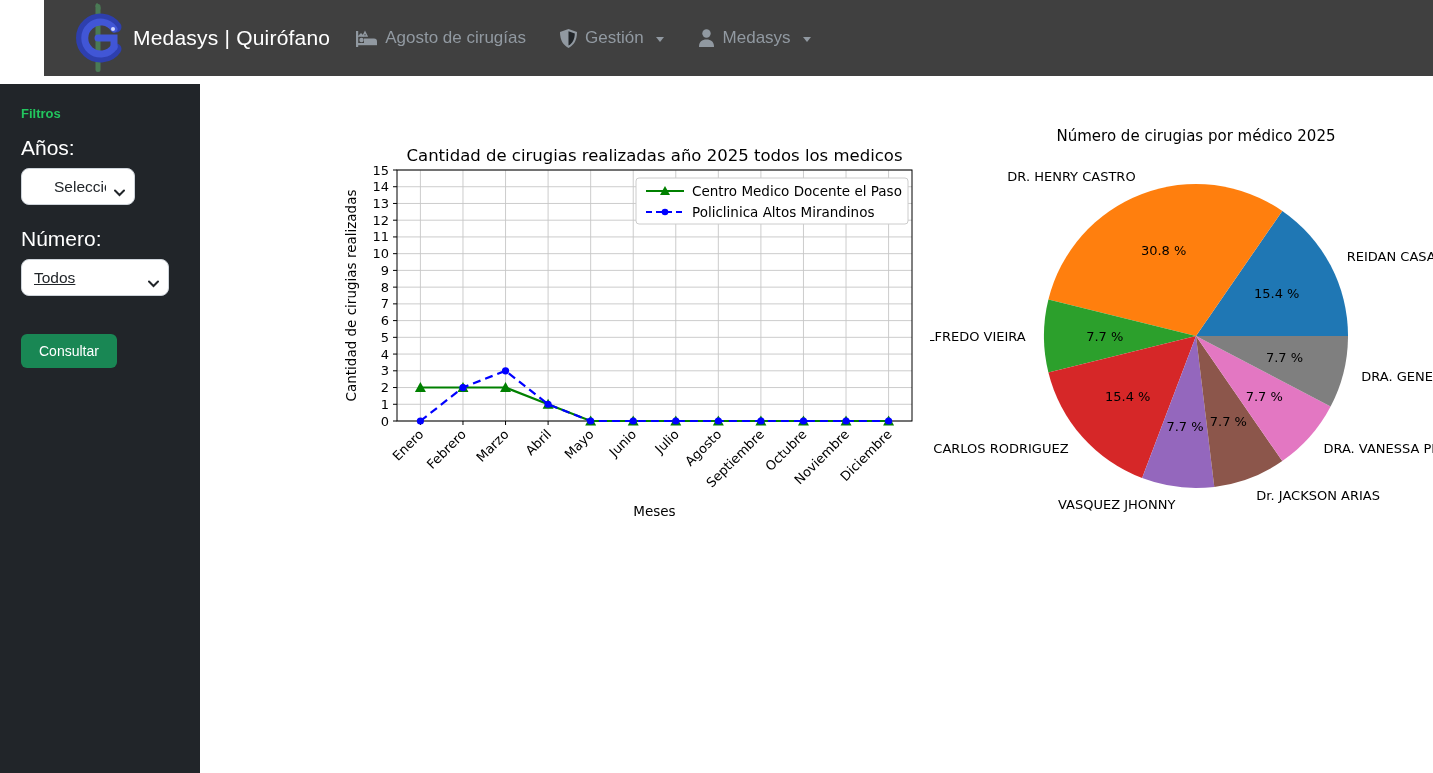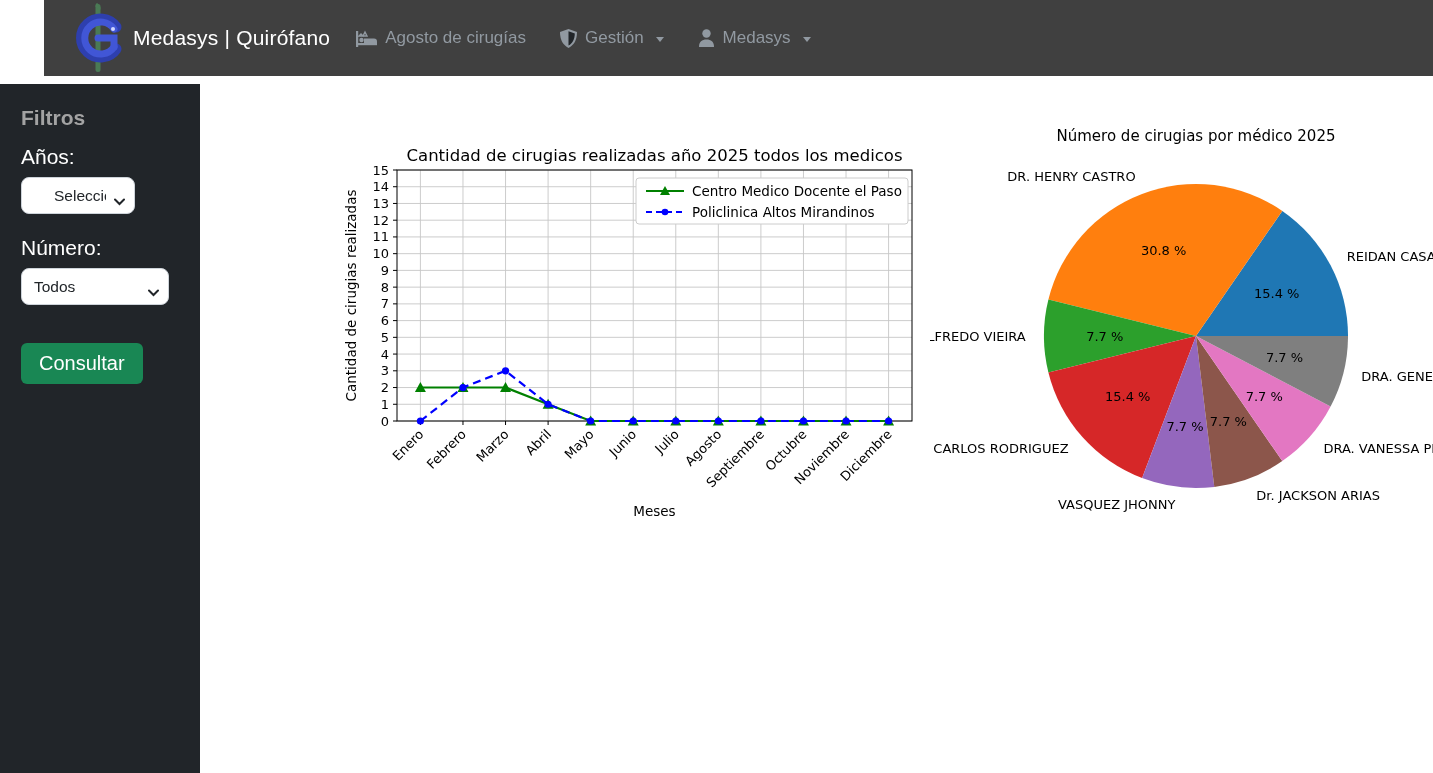--- a/index.html
+++ b/index.html
@@ -17,33 +17,33 @@
   .nav-item svg { display:block; }
   .caret { width:0; height:0; border-left:4.5px solid transparent;
            border-right:4.5px solid transparent; border-top:5px solid #9199a1;
            display:inline-block; margin-left:4px; margin-top:2px; }
   .notif-dot { position:absolute; right:13px; top:33px; width:21px; height:21px;
                border-radius:50%; background:#1e78f0; cursor:pointer; }
 
   
   .sidebar { position:fixed; left:0; top:84px; width:200px; height:689px;
              background:#212529; padding:22px 21px; z-index:5; }
-  .sidebar-title { color:#a3a3a3; font-size:21px; font-weight:bold; margin-bottom:15px; }
+  .sidebar-title { color:#22c55e; font-size:13px; font-weight:bold; margin-bottom:15px; }
   .filter-label { color:#fff; font-size:21px; margin-bottom:8px; }
   .select-wrap { position:relative; display:inline-block; margin-bottom:22px; }
   .select-wrap select { appearance:none; -webkit-appearance:none; border:1px solid #ced4da;
              background:#fff; color:#212529; font-size:15.5px;
              font-family:"Liberation Sans", sans-serif;
              border-radius:8px; padding:9px 28px 9px 12px; outline:none; cursor:pointer; }
   .select-years select { width:114px;padding-left:32px; }
-  .select-doctors select { width:148px; }
+  .select-doctors select { width:148px;text-decoration:underline; }
   .select-chevron { position:absolute; right:10px; top:50%; margin-top:-4px;
                     pointer-events:none; }
   .consult-btn { display:inline-block; background:#198754; color:#fff; border:none;
-                 font-size:20px; font-family:"Liberation Sans", sans-serif;
+                 font-size:14px; font-family:"Liberation Sans", sans-serif;
                  padding:9px 18px; border-radius:6px; cursor:pointer; margin-top:16px; }
 
   
   .main { position:fixed; left:200px; top:84px; width:1233px; height:689px;
           background:#fff; overflow:hidden; }
   .figure { position:absolute; background:#fff; }
   .figure-line { left:140px; top:56px; width:590px; height:400px; }
   .figure-pie  { left:730px; top:26px; width:503px; height:420px;text-align:right; }
   svg text { font-family:"DejaVu Sans", sans-serif; }
 </style>

